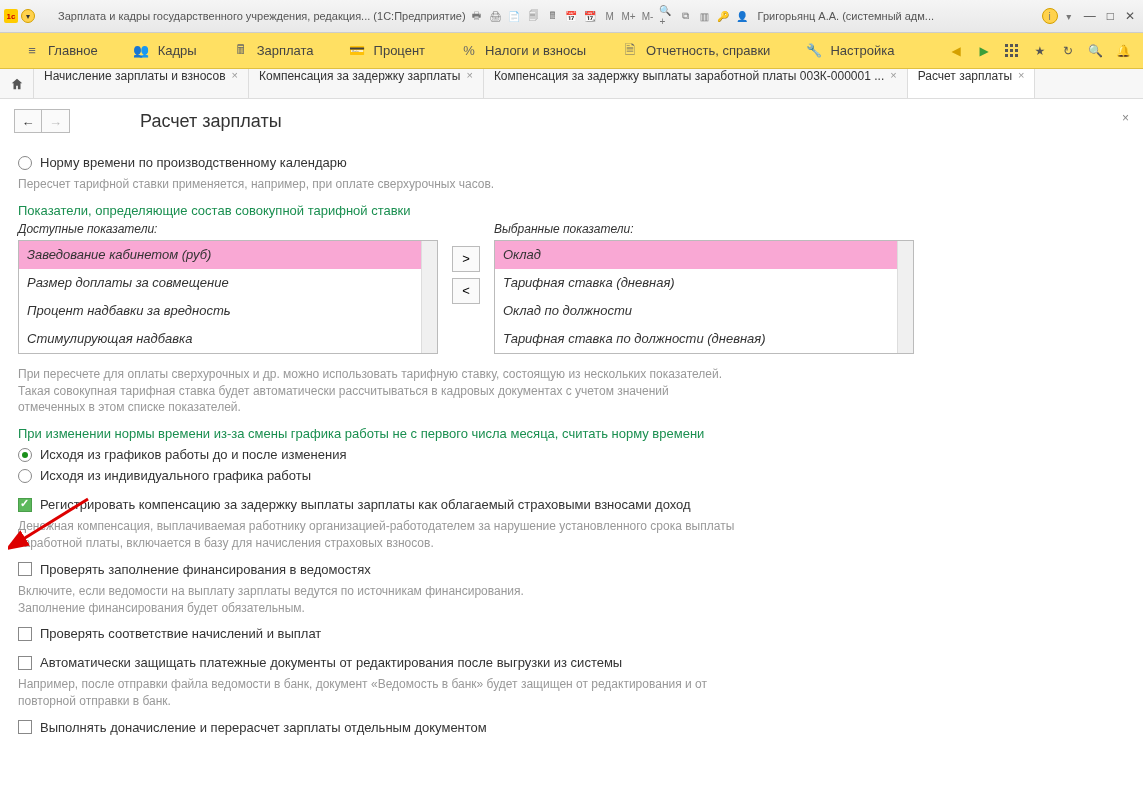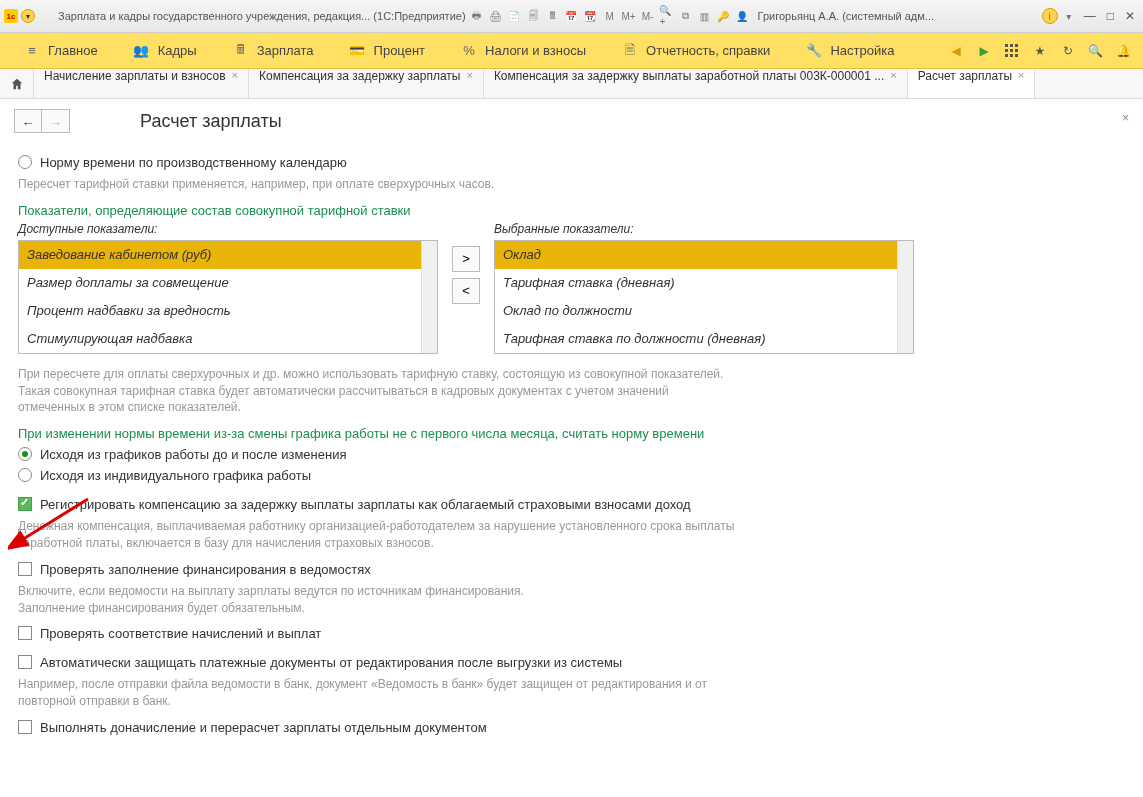--- a/index.html
+++ b/index.html
@@ -22,36 +22,36 @@
   .tabbar .tab{display:flex;align-items:flex-start;padding:0 10px;border-right:1px solid #ddd;cursor:pointer;font-size:12px;color:#333;gap:6px;white-space:nowrap;}
   .tabbar .tab.active{background:#fff;}
   .tabbar .tab .x{color:#999;font-size:11px;}
   .page-head{height:44px;display:flex;align-items:center;padding:0 14px;gap:10px;position:relative;}
   .navbtn{width:28px;height:24px;border:1px solid #bbb;background:#fafafa;display:flex;align-items:center;justify-content:center;font-size:13px;cursor:pointer;}
   .navbtn+.navbtn{border-left:none;}
   .navbtns{display:flex;}
   .page-title{font-size:18px;color:#333;margin-left:60px;}
   .close-page{position:absolute;right:14px;top:12px;color:#888;cursor:pointer;}
   .content{padding:6px 18px 20px 18px;height:665px;overflow-y:auto;position:relative;}
-  .radio-row,.check-row{display:flex;gap:8px;margin:6px 0;font-size:13px;color:#333;}
+  .radio-row,.check-row{display:flex;align-items:center;gap:8px;margin:6px 0;font-size:13px;color:#333;}
   .radio,.check{width:14px;height:14px;border:1px solid #888;background:#fff;flex-shrink:0;}
   .radio{border-radius:50%;position:relative;}
   .radio.on::after{content:"";position:absolute;left:3px;top:3px;width:6px;height:6px;background:#1a8f1a;border-radius:50%;}
   .check{position:relative;}
   .check.on{background:#5cb85c;border-color:#4a9e4a;}
   .check.on::after{content:"✓";position:absolute;left:1px;top:-2px;color:#fff;font-size:11px;font-weight:bold;}
   .hint{color:#999;font-size:12px;line-height:1.4;margin:4px 0 10px 0;max-width:720px;}
   .green{color:#1a8f50;font-size:13px;margin:8px 0 4px 0;}
   .pickers{display:flex;align-items:flex-start;gap:14px;margin-top:4px;}
   .picker-col{width:420px;font-style:italic;}
   .col-label{font-size:12px;color:#333;margin-bottom:4px;}
   .listbox{border:1px solid #bbb;height:114px;overflow:hidden;background:#fff;position:relative;}
   .listbox .scroll{position:absolute;right:0;top:0;width:16px;height:100%;background:#f0f0f0;border-left:1px solid #ddd;}
   .listbox .li{padding:6px 8px;font-size:13px;color:#333;border-bottom:1px solid transparent;cursor:pointer;}
-  .listbox .li.sel{background:#eab308;}
+  .listbox .li.sel{background:#f9a8d4;}
   .move-btns{display:flex;flex-direction:column;gap:6px;margin-top:24px;}
   .move-btns button{width:28px;height:26px;border:1px solid #bbb;background:#fafafa;cursor:pointer;font-size:13px;}
   .arrow{position:absolute;left:8px;top:350px;pointer-events:none;}
   svg{display:block;}
 </style>
 </head>
 <body>
 
 <div class="titlebar">
   <span class="logo">1c</span>
@@ -199,21 +199,21 @@
       <div class="listbox">
         <div class="li sel">Оклад</div>
         <div class="li">Тарифная ставка (дневная)</div>
         <div class="li">Оклад по должности</div>
         <div class="li">Тарифная ставка по должности (дневная)</div>
         <div class="scroll"></div>
       </div>
     </div>
   </div>
 
-  <div class="hint" style="margin-top:12px;">При пересчете для оплаты сверхурочных и др. можно использовать тарифную ставку, состоящую из совокупной показателей. Такая совокупная тарифная ставка будет автоматически рассчитываться в кадровых документах с учетом значений отмеченных в этом списке показателей.</div>
+  <div class="hint" style="margin-top:12px;">При пересчете для оплаты сверхурочных и др. можно использовать тарифную ставку, состоящую из нескольких показателей. Такая совокупная тарифная ставка будет автоматически рассчитываться в кадровых документах с учетом значений отмеченных в этом списке показателей.</div>
 
   <div class="green">При изменении нормы времени из-за смены графика работы не с первого числа месяца, считать норму времени</div>
 
   <div class="radio-row">
     <span class="radio on"></span>
     <span>Исходя из графиков работы до и после изменения</span>
   </div>
   <div class="radio-row">
     <span class="radio"></span>
     <span>Исходя из индивидуального графика работы</span>

